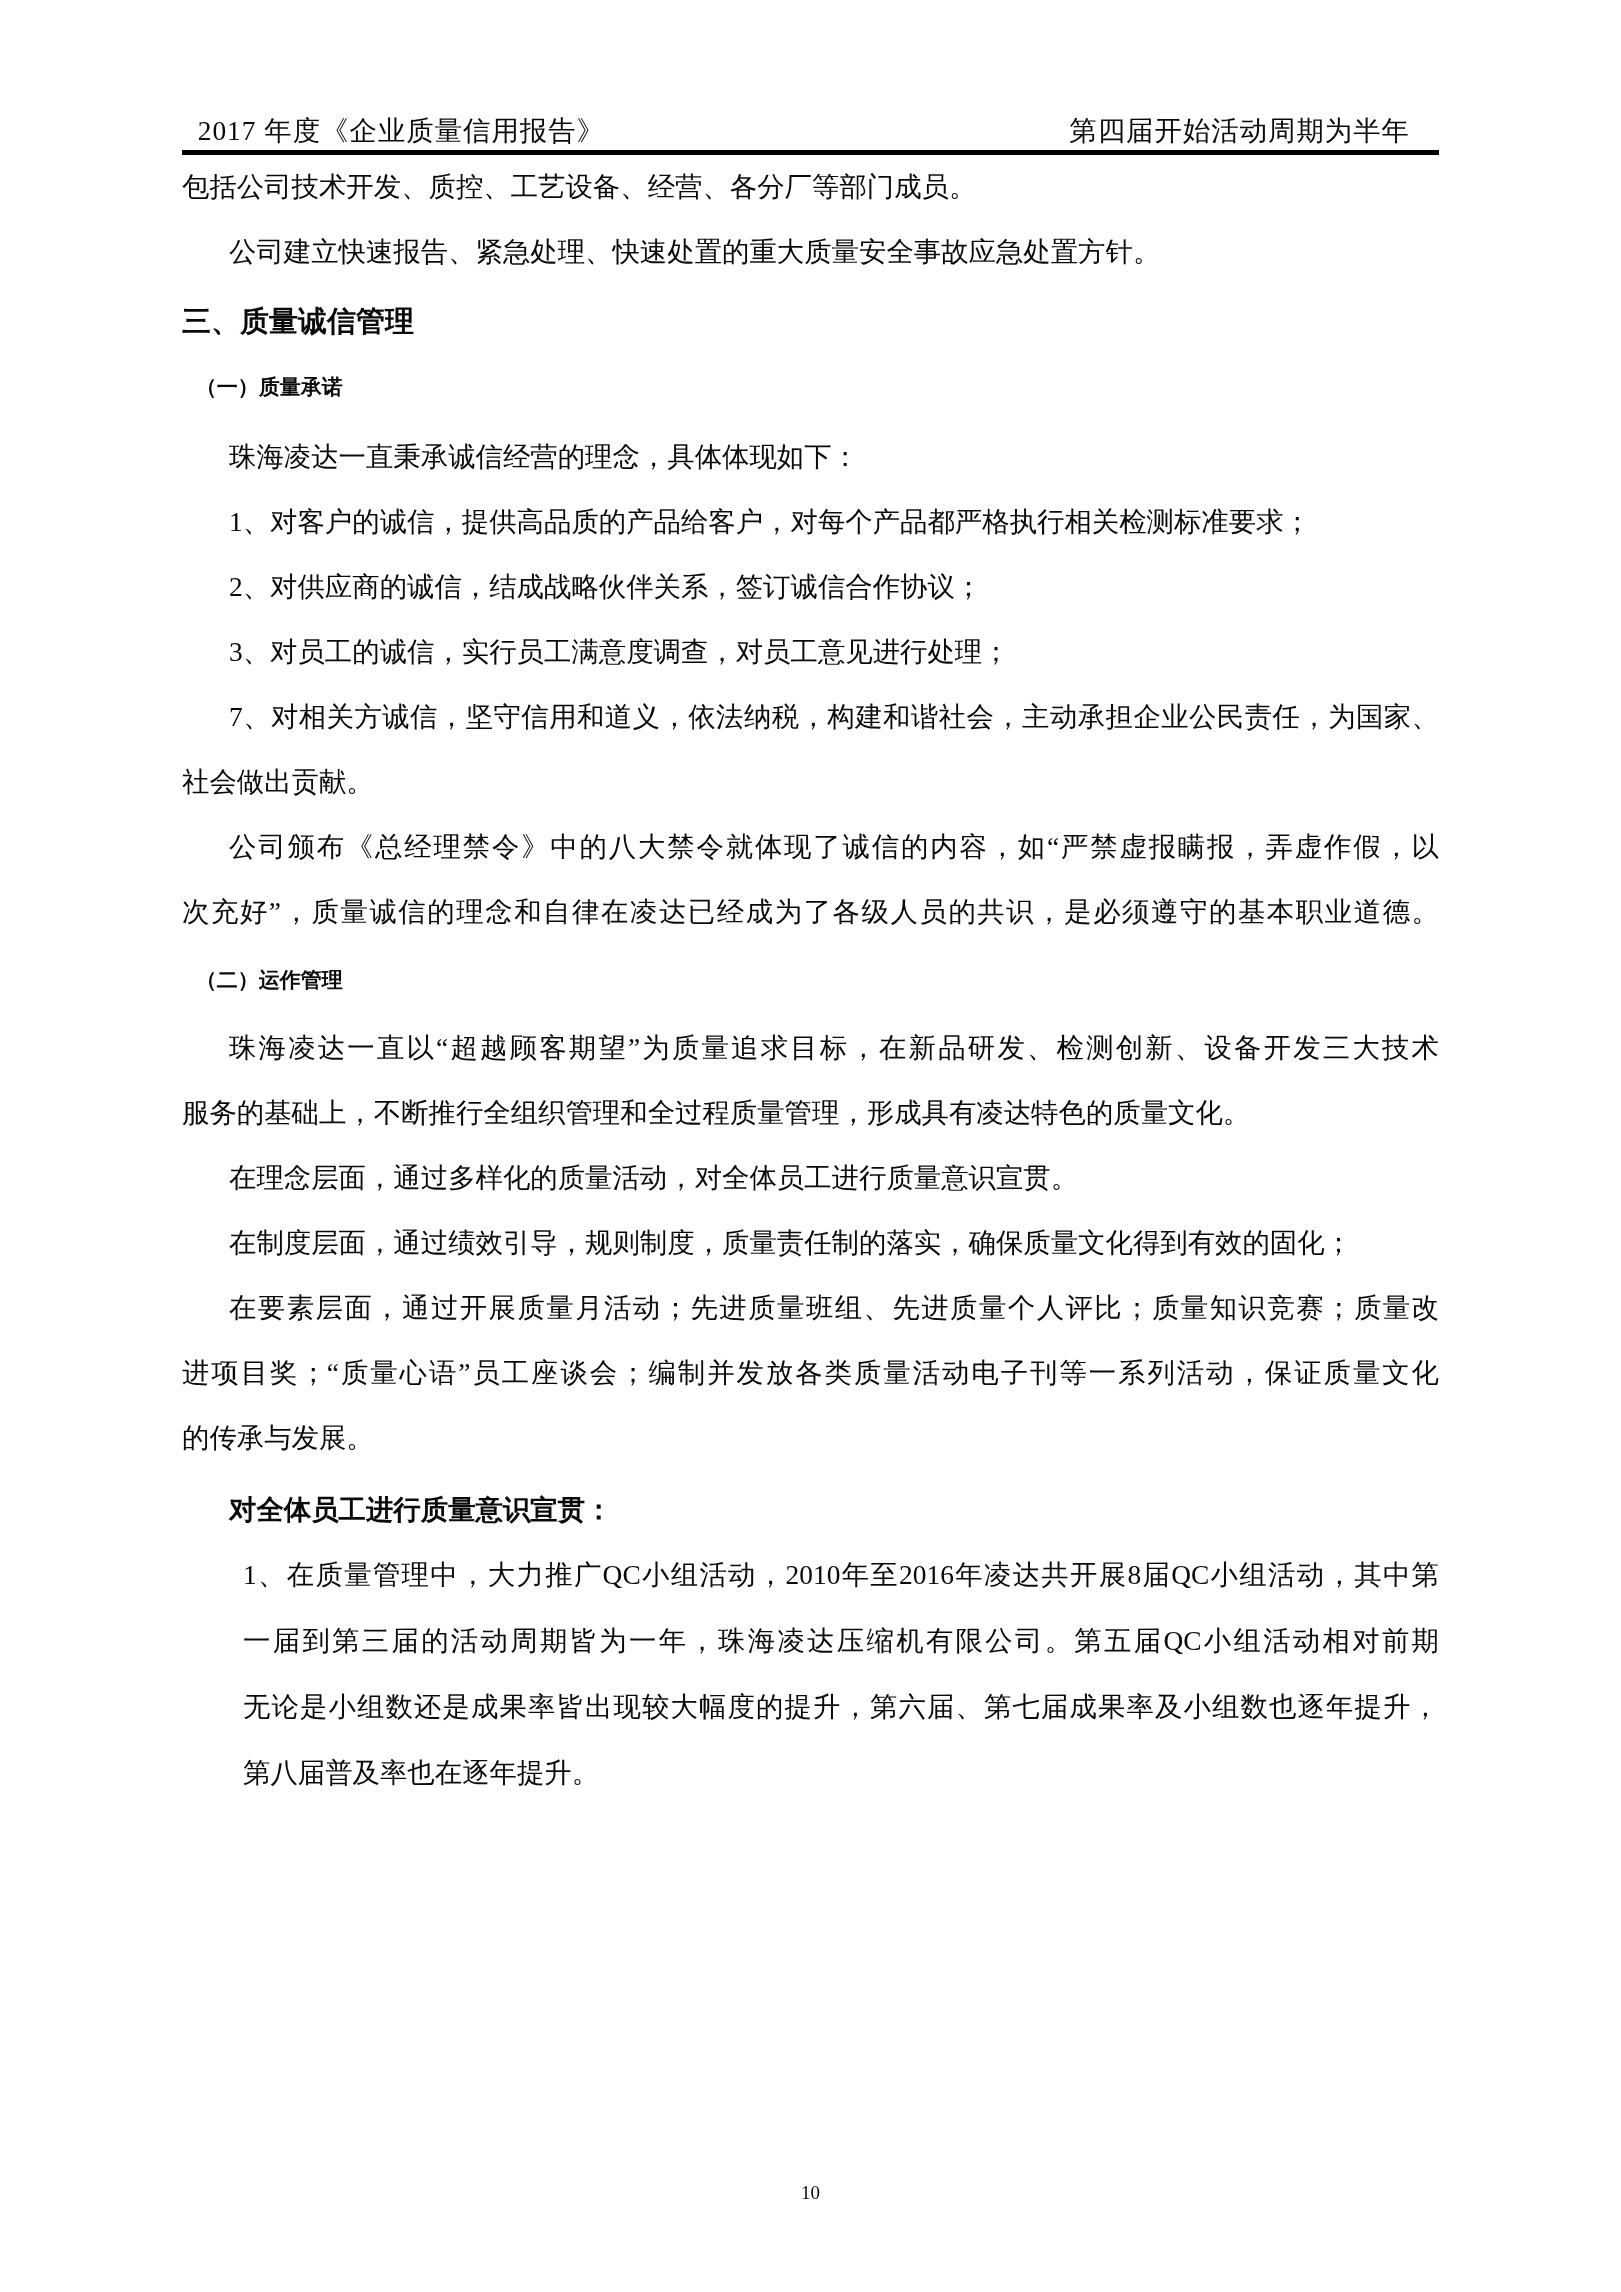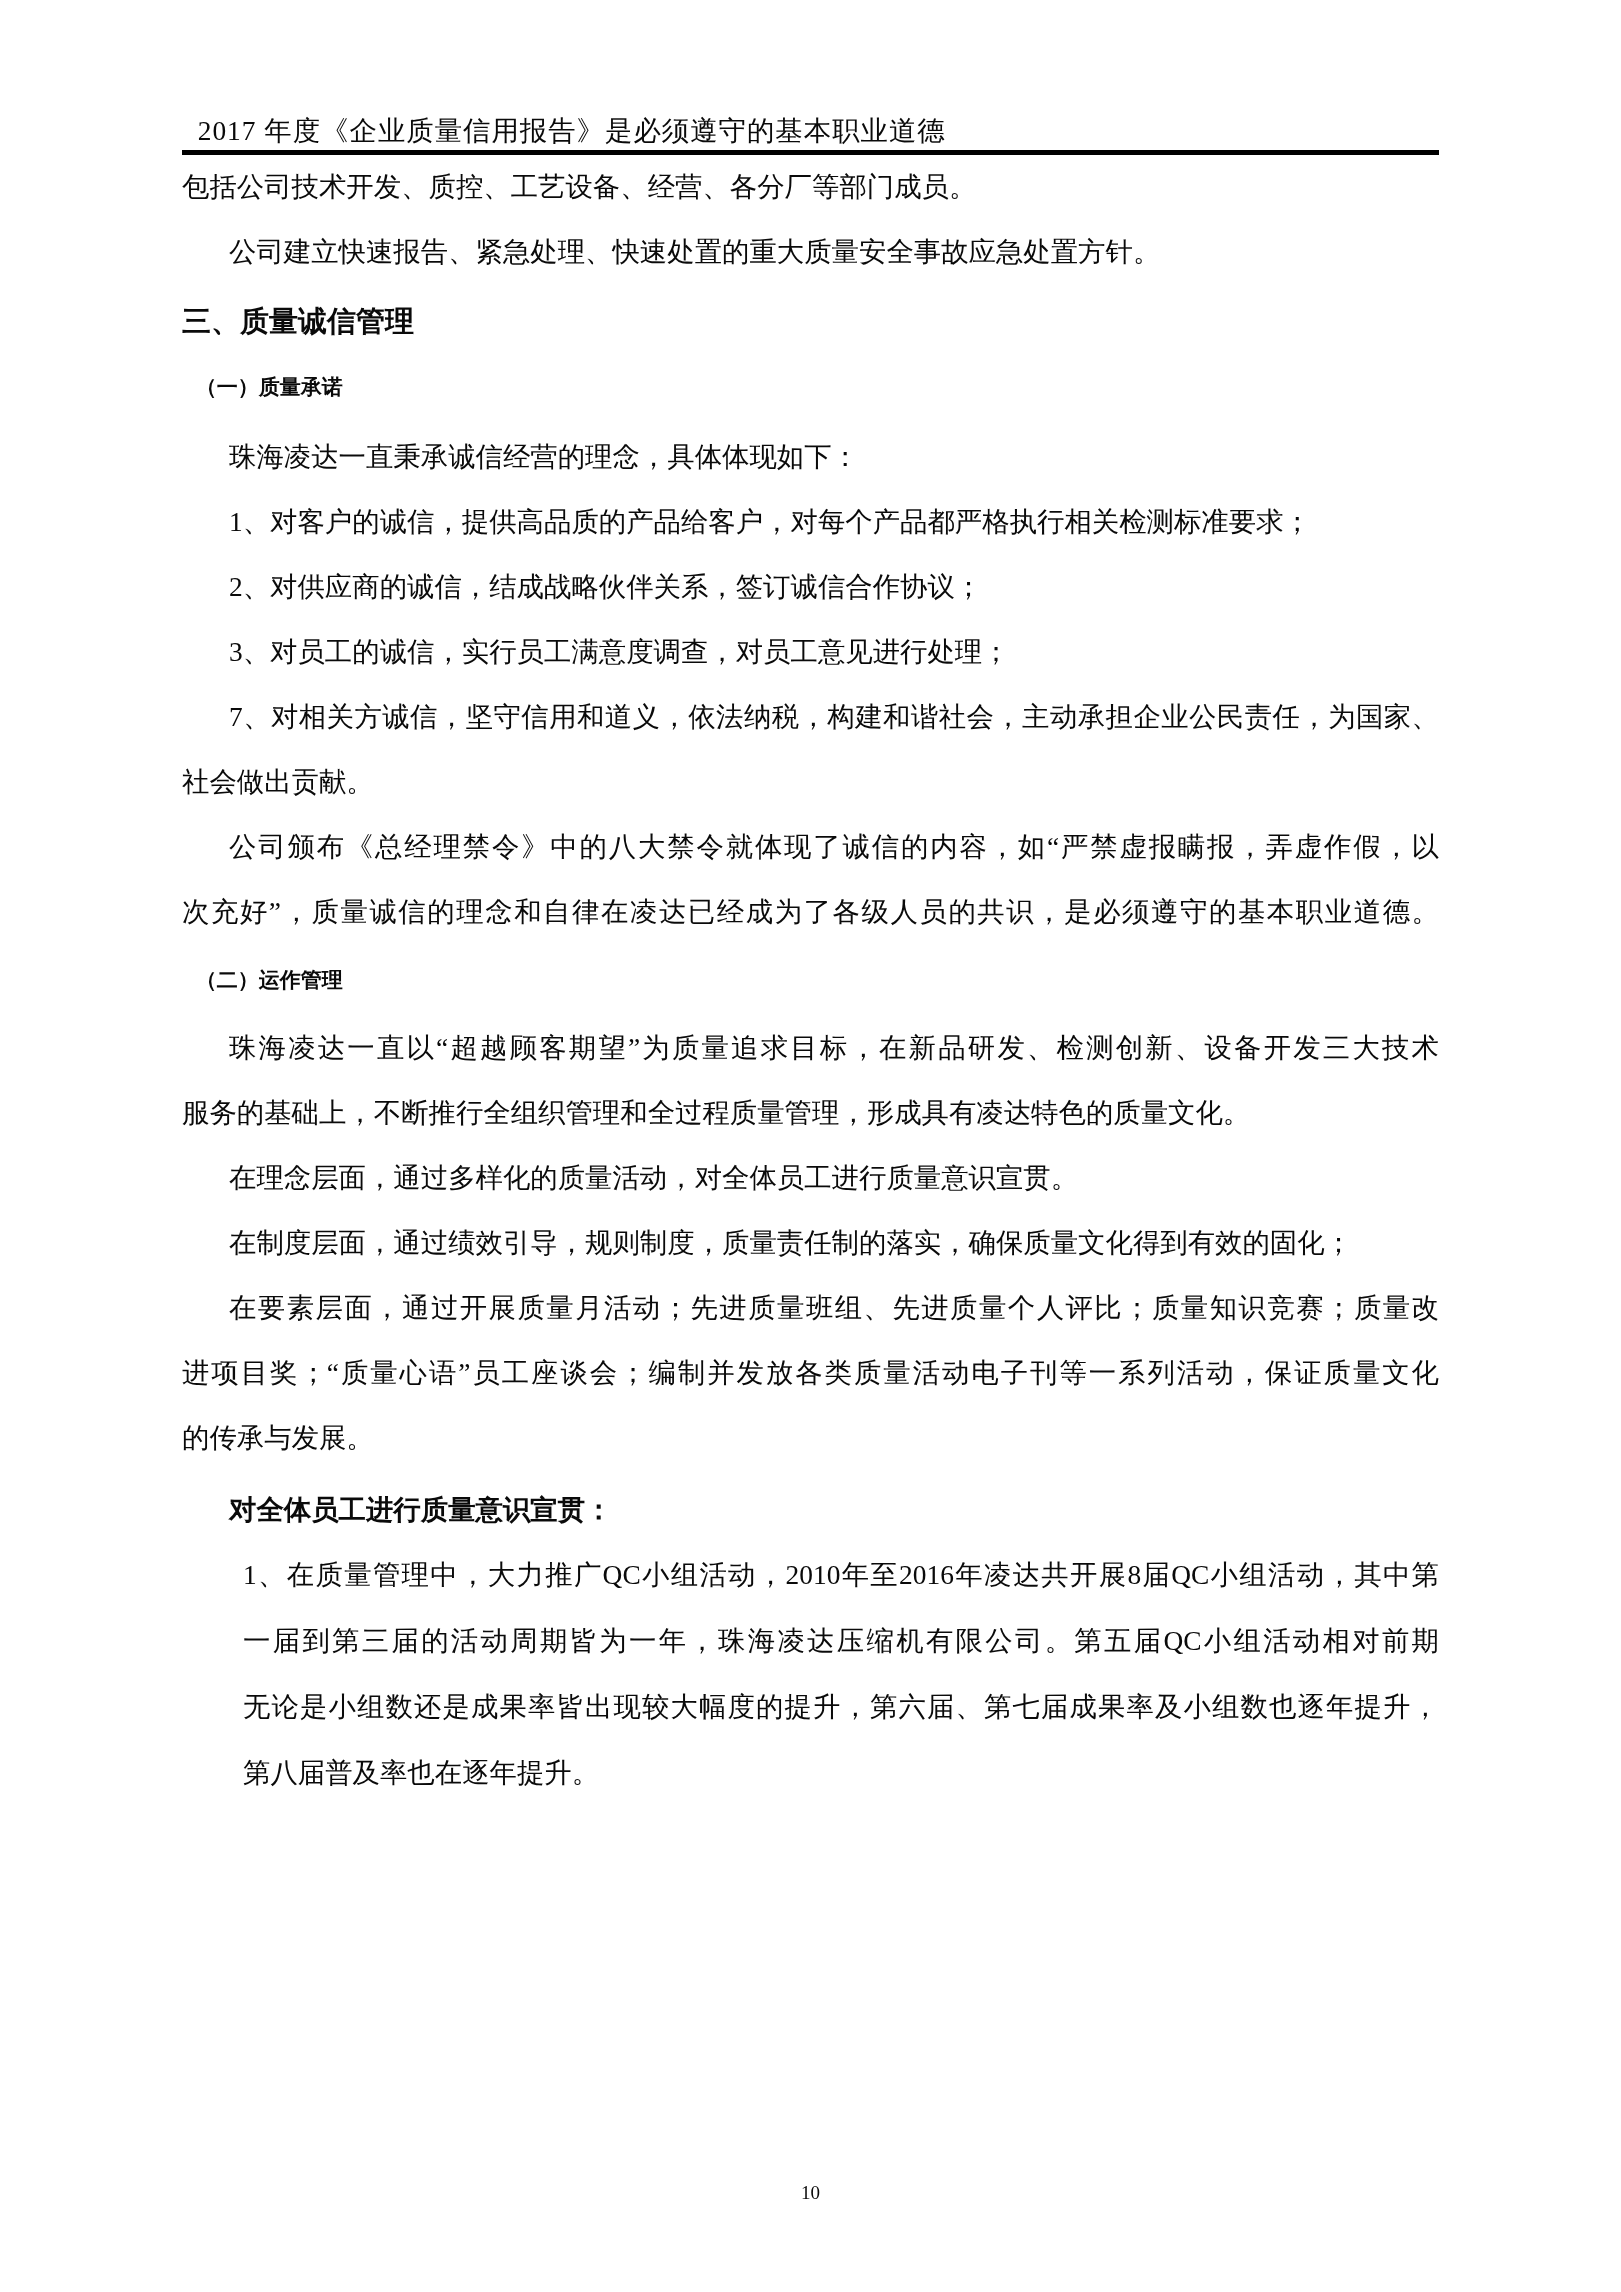--- a/index.html
+++ b/index.html
@@ -16,21 +16,21 @@
     overflow: hidden;
     font-family: "Liberation Serif", "DejaVu Serif", serif;
   }
   
   .hdr {
     position: absolute;
     left: 182px;
     top: 114px;
     width: 1257px;
     display: flex;
-    justify-content: flex-start;
+    justify-content: space-between;
     align-items: baseline;
     font-size: 27.4px;
     line-height: 35px;
     box-sizing: border-box;
   }
   .hdr-left  { padding-left: 15.7px; letter-spacing: 1px; }
   .hdr-right { padding-right: 29px; letter-spacing: 1px; }
   .hdr-rule {
     position: absolute;
     left: 182px;
@@ -99,21 +99,21 @@
     line-height: 33px;
   }
 </style>
 </head>
 <body>
 
 <div class="page">
 
   <div class="hdr">
     <span class="hdr-left">2017 年度《企业质量信用报告》</span>
-    <span class="hdr-right">是必须遵守的基本职业道德</span>
+    <span class="hdr-right">第四届开始活动周期为半年</span>
   </div>
   <div class="hdr-rule"></div>
 
   <div class="content">
     <div class="ln end">包括公司技术开发、质控、工艺设备、经营、各分厂等部门成员。</div>
     <div class="ln fi end">公司建立快速报告、紧急处理、快速处置的重大质量安全事故应急处置方针。</div>
     <div class="ln h1">三、质量诚信管理</div>
     <div class="ln h2">（一）质量承诺</div>
     <div class="ln fi end mt6">珠海凌达一直秉承诚信经营的理念，具体体现如下：</div>
     <div class="ln fi end">1、对客户的诚信，提供高品质的产品给客户，对每个产品都严格执行相关检测标准要求；</div>

